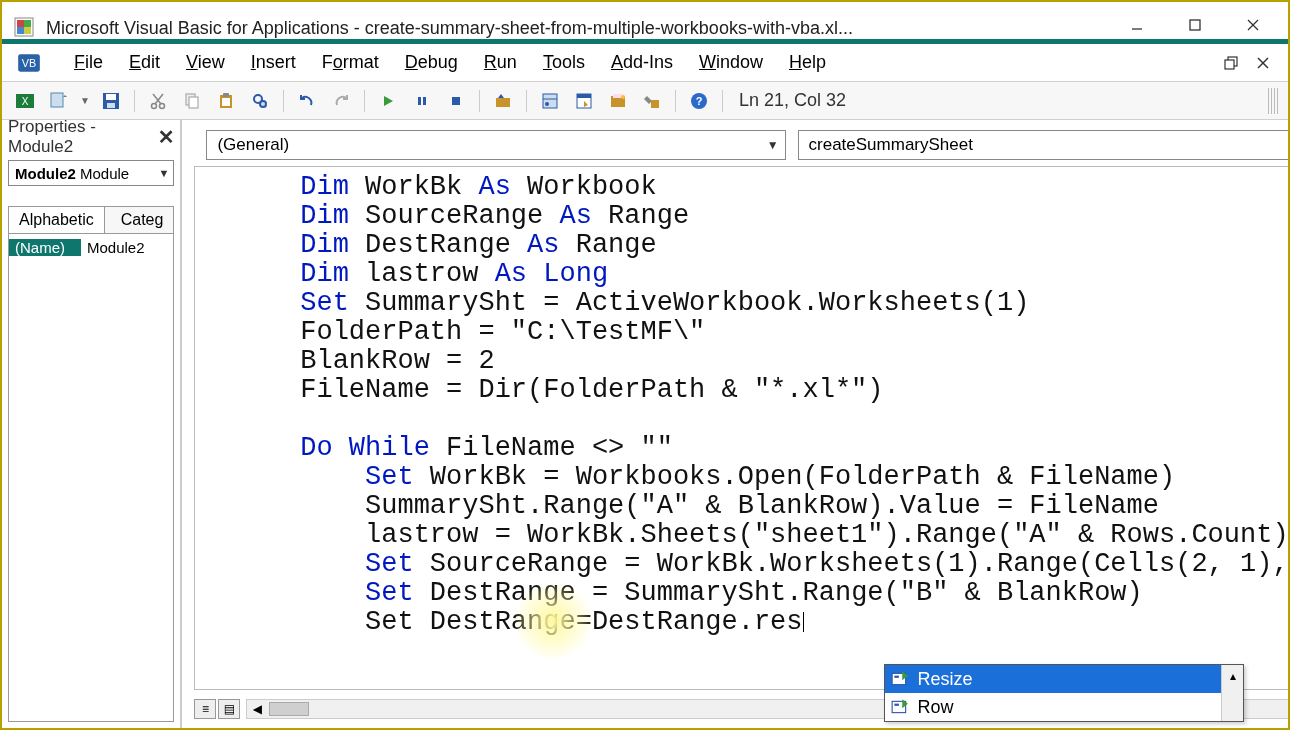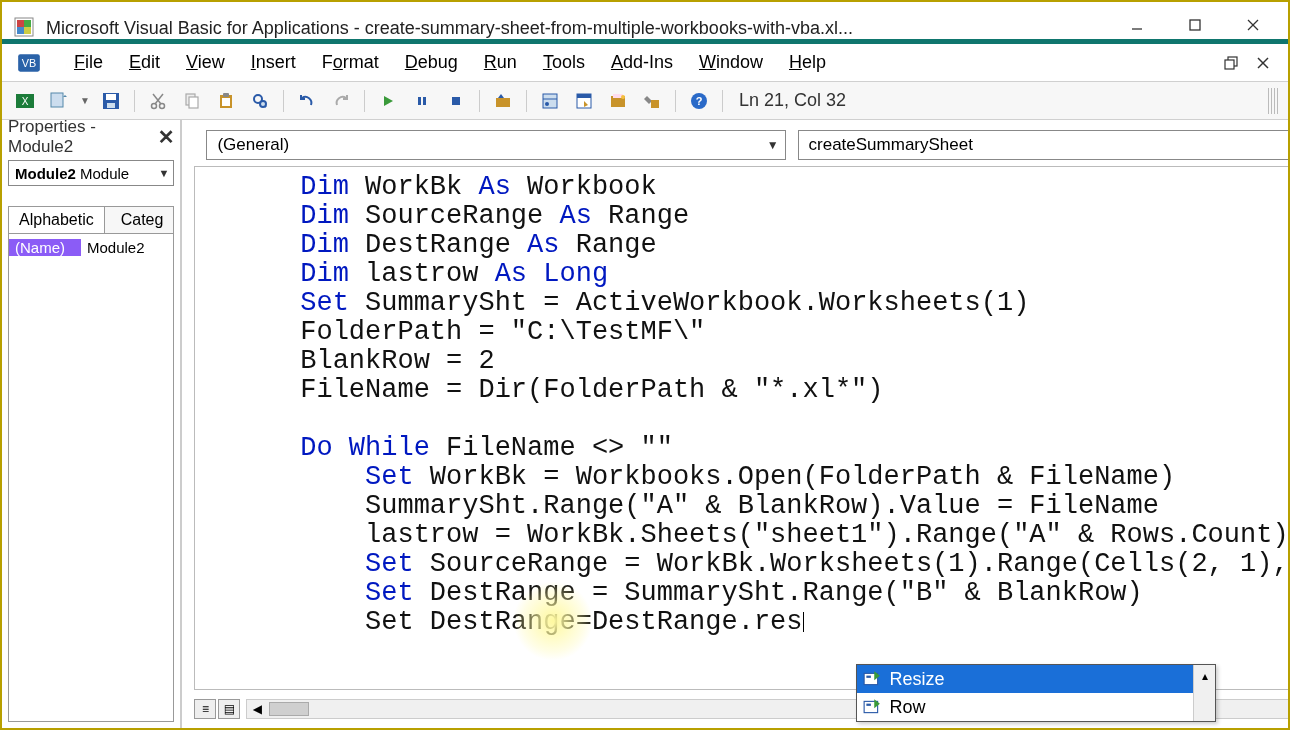--- a/index.html
+++ b/index.html
@@ -65,21 +65,21 @@
 .props-title .close { margin-left:auto; font-size:20px; font-weight:bold; cursor:pointer; }
 .props-combo { margin:6px; }
 .props-combo .combo { display:flex; align-items:center; border:1px solid #888; height:26px; padding:0 4px 0 6px; font-size:15px; background:#fff; }
 .props-combo .combo .arrow{ margin-left:auto; font-size:11px; color:#333;}
 .props-tabs { display:flex; margin:14px 6px 0 6px; font-size:16px; }
 .props-tabs > div { padding:4px 10px; border:1px solid #999; border-bottom:none; background:#fff; cursor:pointer; }
 .props-tabs > div:first-child { z-index:2; }
 .props-tabs > div:last-child { margin-left:-1px; background:#f7f7f7;padding-left:16px; }
 .props-grid { margin:0 6px 6px 6px; border:1px solid #999; flex:1; background:#fff; }
 .props-row { display:flex; height:26px; align-items:center; font-size:15px; }
-.props-row .k { background:#8b5cf6; color:#fff; padding:0 6px; width:72px; }
+.props-row .k { background:#0f766e; color:#fff; padding:0 6px; width:72px; }
 .props-row .v { padding:0 6px; flex:1; }
 
 .code-area { flex:1; display:flex; flex-direction:column; position:relative; }
 .combo-row { display:flex; gap:12px; padding:10px 18px 6px 24px; }
 .combo-row .combo { flex:1; display:flex; align-items:center; border:1px solid #888; height:30px; padding:0 6px 0 10px; background:#fff; font-size:17px; cursor:pointer; }
 .combo-row .combo .arrow { margin-left:auto; font-size:12px; color:#333; }
 .code-container { flex:1; position:relative; border:1px solid #bbb; margin:0 12px 8px 12px; background:#fff; overflow:hidden;}
 .code-pre { font-family: Consolas, "Courier New", monospace; font-size:27px; line-height:29px; padding:6px 12px 6px 40px; white-space:pre; color:#111; }
 .kw { color:#0018c0; }
 .yellow-glow { position:absolute; width:80px; height:80px; border-radius:50%; background:radial-gradient(circle,#fff9a0 0%,#fff9a040 55%,transparent 70%); left:318px; bottom:28px; pointer-events:none;}
@@ -89,21 +89,21 @@
 .vsb .thumb{position:absolute;left:2px;right:2px;top:40px;height:120px;background:#cfcfcf;border:1px solid #aaa;}
 .vsb .down{position:absolute;bottom:0;left:0;right:0;}
 .hsb-row { height:22px; display:flex; align-items:center; margin:0 12px 8px 12px; }
 .view-btns { display:flex; gap:2px; margin-right:6px;}
 .view-btns > div{width:22px;height:20px;border:1px solid #999;background:#eee;display:flex;align-items:center;justify-content:center;cursor:pointer;font-size:12px;}
 .hsb { flex:1; height:20px; background:#f0f0f0; border:1px solid #ccc; position:relative;}
 .hsb .left,.hsb .right{position:absolute;top:0;width:20px;height:100%;display:flex;align-items:center;justify-content:center;font-size:12px;cursor:pointer;}
 .hsb .left{left:0;} .hsb .right{right:0;}
 .hsb .thumb{position:absolute;left:22px;width:40px;top:2px;bottom:2px;background:#cfcfcf;border:1px solid #aaa;}
 
-.intelli { position:absolute; left:674px; bottom:6px; width:360px; border:1px solid #555; background:#fff; box-shadow:2px 2px 4px rgba(0,0,0,.2); font-size:18px; z-index:50;}
+.intelli { position:absolute; left:702px; bottom:6px; width:360px; border:1px solid #555; background:#fff; box-shadow:2px 2px 4px rgba(0,0,0,.2); font-size:18px; z-index:50;}
 .intelli .item { display:flex; align-items:center; height:28px; padding:0 6px; gap:8px; cursor:pointer;}
 .intelli .item.sel { background:#1a6fd8; color:#fff; }
 .intelli .icon { width:18px; height:18px; display:inline-flex; }
 .intelli .scroll { position:absolute; right:0; top:0; width:22px; height:100%; background:#f0f0f0; border-left:1px solid #ccc;}
 .intelli .scroll .up{height:22px;display:flex;align-items:center;justify-content:center;font-size:12px;}
 </style>
 </head>
 <body>
 
 <div class="title-bar">

